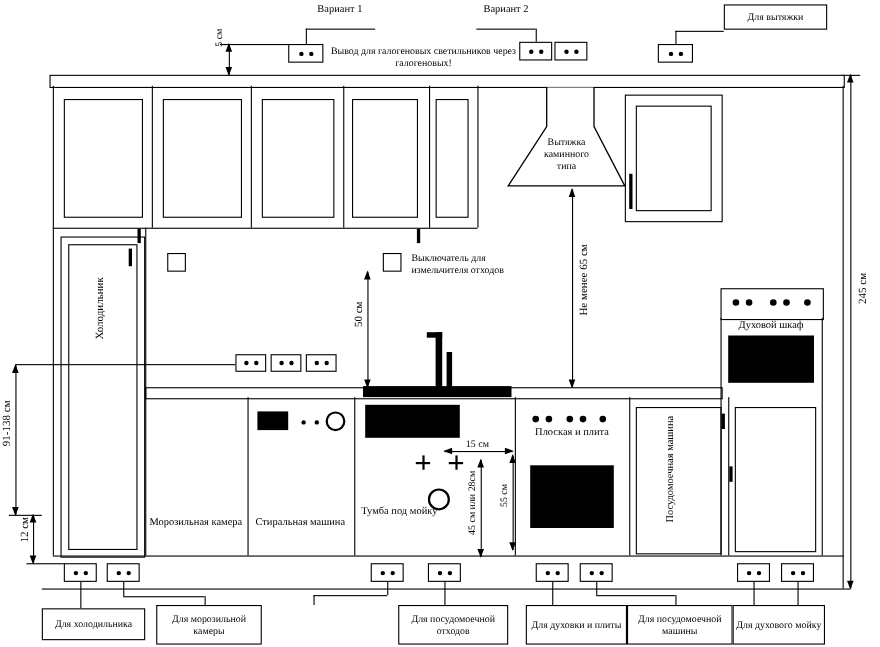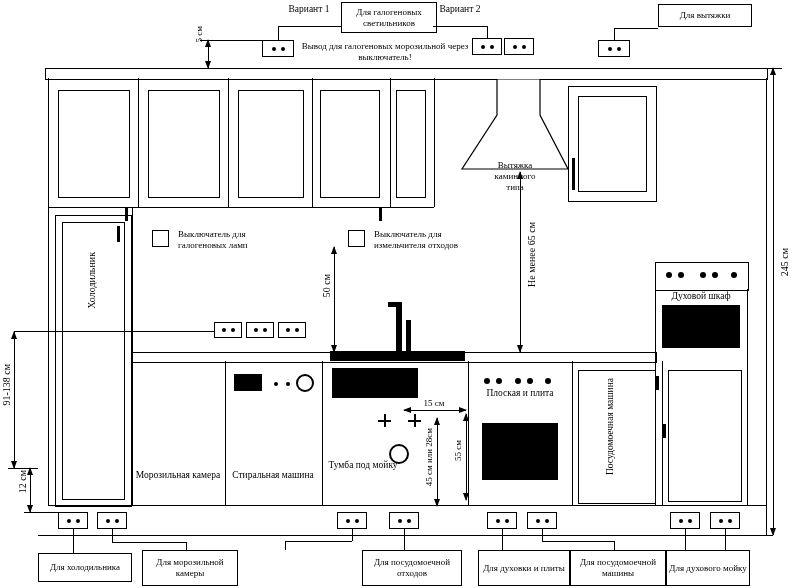--- a/index.html
+++ b/index.html
@@ -35,40 +35,37 @@
   .cross:before{content:"";position:absolute;top:6px;left:0;width:13px;height:1.5px;background:#000;}
   .cross:after{content:"";position:absolute;left:6px;top:0;width:1.5px;height:13px;background:#000;}
   svg{position:absolute;}
 </style>
 </head>
 <body>
 
 <div class="stage">
 
   <span class="label" style="left:283px;top:4px;width:52px;">Вариант 1</span>
-  <div class="tagbox" style="left:341px;top:2px;width:92px;height:27px;">
-      <span>Для галогеновых светильников</span>
-    </div>
   <span class="label" style="left:434px;top:4px;width:52px;">Вариант 2</span>
   <div class="tagbox" style="left:658px;top:4px;width:90px;height:19px;">
       <span>Для вытяжки</span>
     </div>
 
   <div class="hline" style="left:278px;top:26px;width:63px;"></div>
   <div class="vline" style="left:278px;top:26px;height:14px;"></div>
   <div class="hline" style="left:433px;top:26px;width:54px;"></div>
   <div class="vline" style="left:487px;top:26px;height:12px;"></div>
   <div class="hline" style="left:614px;top:28px;width:44px;"></div>
   <div class="vline" style="left:614px;top:28px;height:12px;"></div>
 
   <div class="socket" style="left:262px;top:40px;width:32px;height:17px;">
       <i></i>
       <i></i>
     </div>
-  <div class="label" style="left:300px;top:41px;width:170px;font-size:9px;">Вывод для галогеновых морозильной через выключатель!</div>
+  <div class="label" style="left:300px;top:41px;width:170px;font-size:9px;">Вывод для галогеновых светильников через галогеновых!</div>
   <div class="socket" style="left:472px;top:38px;width:30px;height:17px;">
       <i></i>
       <i></i>
     </div>
   <div class="socket" style="left:504px;top:38px;width:30px;height:17px;">
       <i></i>
       <i></i>
     </div>
   <div class="socket" style="left:598px;top:40px;width:32px;height:17px;">
       <i></i>
@@ -99,34 +96,33 @@
   <div class="box" style="left:148px;top:90px;width:70px;height:106px;"></div>
   <div class="box" style="left:238px;top:90px;width:64px;height:106px;"></div>
   <div class="box" style="left:320px;top:90px;width:58px;height:106px;"></div>
   <div class="box" style="left:396px;top:90px;width:28px;height:106px;"></div>
   <div class="handle" style="left:125px;top:208px;height:13px;"></div>
   <div class="handle" style="left:379px;top:208px;height:13px;"></div>
 
   <svg style="left:455px;top:79px;" width="120" height="92" viewBox="0 0 120 92">
     <polygon points="42,0 85,0 85,36 113,90 7,90 42,36" fill="#ffffff" stroke="#000000" stroke-width="1.2"></polygon>
   </svg>
-  <div class="label" style="left:487px;top:124px;width:56px;font-size:9px;margin-top:36px;">Вытяжка каминного типа</div>
+  <div class="label" style="left:487px;top:124px;width:56px;font-size:9px;">Вытяжка каминного типа</div>
 
   <div class="box" style="left:568px;top:86px;width:87px;height:114px;"></div>
   <div class="box" style="left:578px;top:96px;width:67px;height:94px;"></div>
   <div class="handle" style="left:572px;top:158px;height:32px;"></div>
 
   <div class="vline" style="left:132px;top:207px;height:298px;"></div>
   <div class="box" style="left:55px;top:215px;width:75px;height:290px;"></div>
   <div class="box" style="left:62px;top:222px;width:61px;height:276px;"></div>
   <div class="handle" style="left:117px;top:226px;height:16px;"></div>
   <span class="vtext" style="left:86px;top:252px;">Холодильник</span>
 
   <div class="box" style="left:152px;top:230px;width:15px;height:15px;"></div>
-  <div class="label tleft" style="left:178px;top:229px;width:110px;font-size:9px;">Выключатель для галогеновых ламп</div>
   <div class="box" style="left:348px;top:230px;width:15px;height:15px;"></div>
   <div class="label tleft" style="left:374px;top:229px;width:118px;font-size:9px;">Выключатель для измельчителя отходов</div>
 
   <div class="hline" style="left:14px;top:331px;width:200px;"></div>
   <div class="socket" style="left:214px;top:322px;width:28px;height:16px;">
       <i></i>
       <i></i>
     </div>
   <div class="socket" style="left:246px;top:322px;width:28px;height:16px;">
       <i></i>

